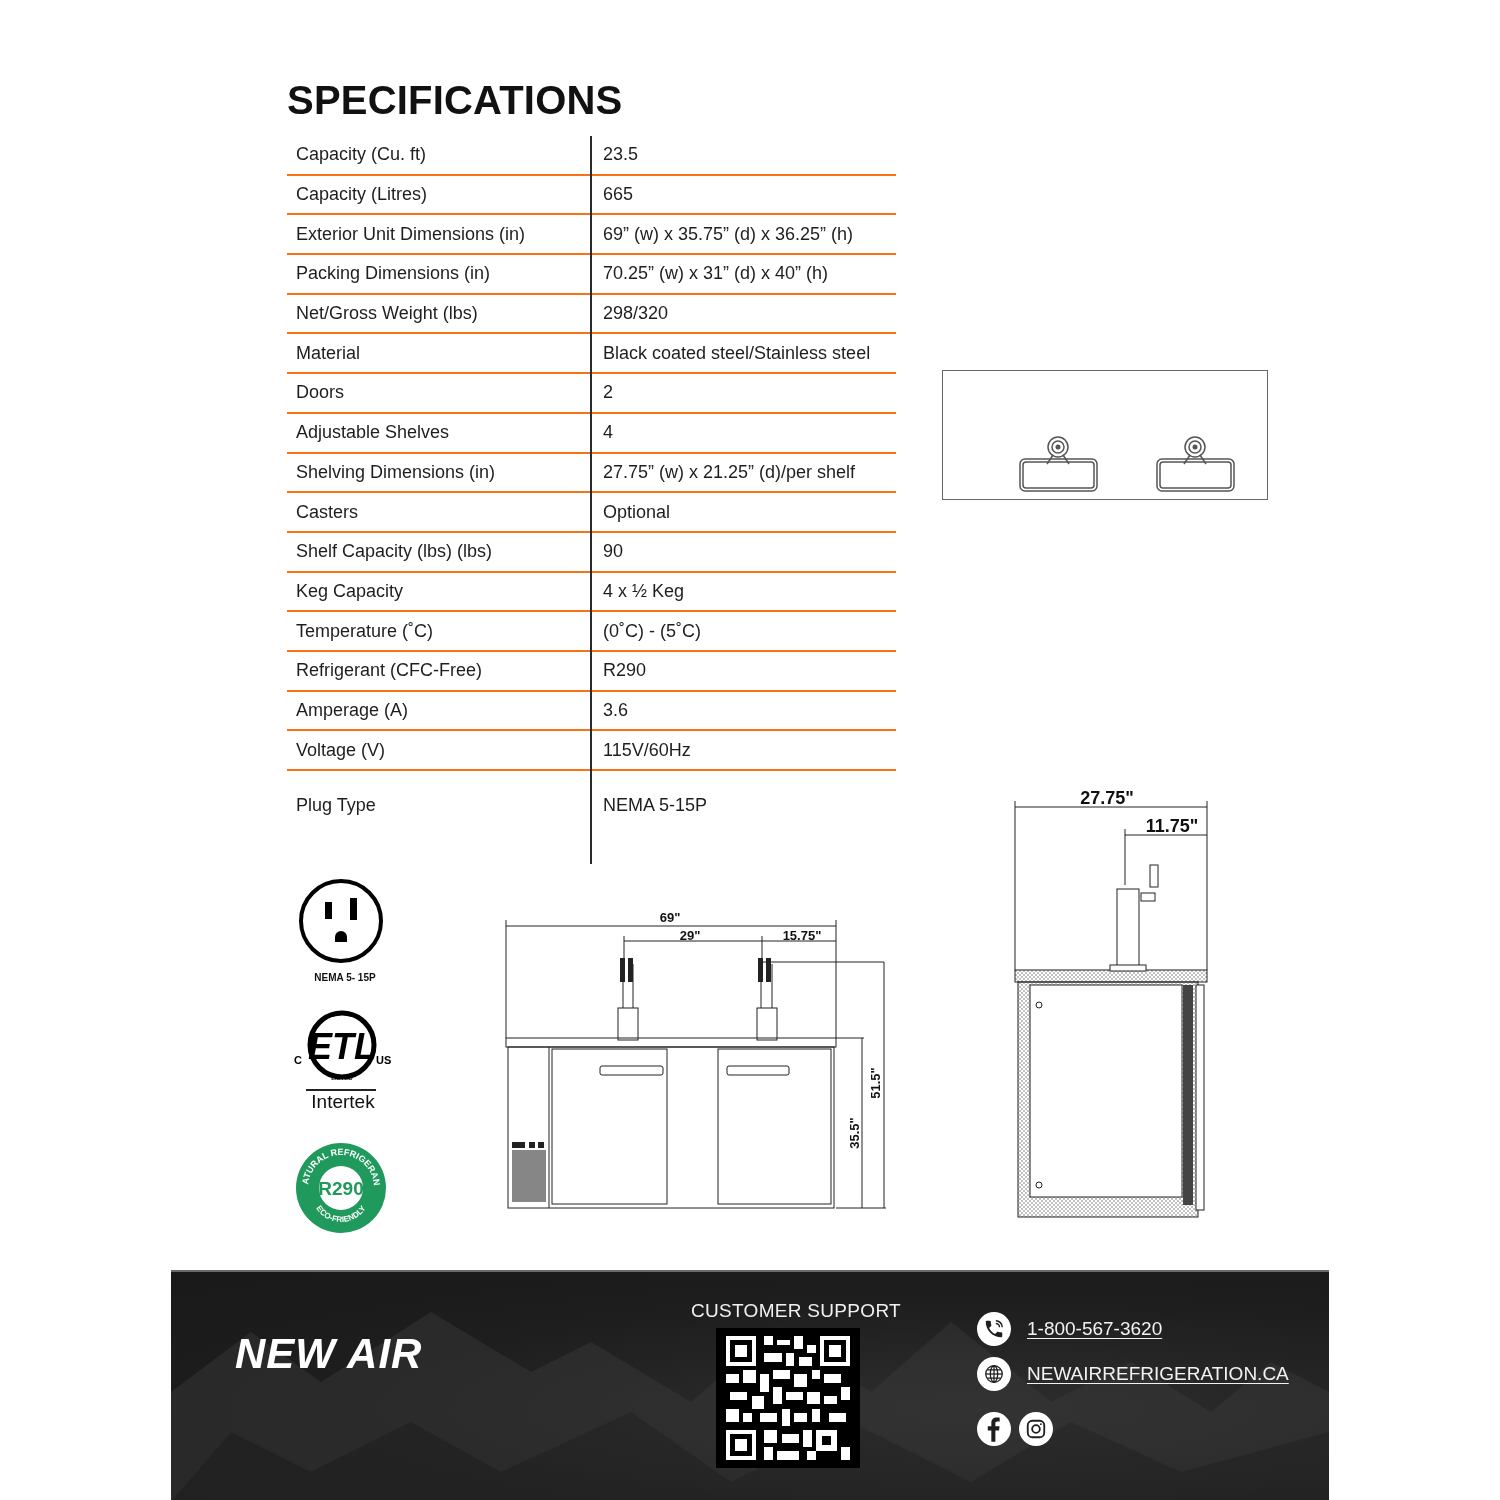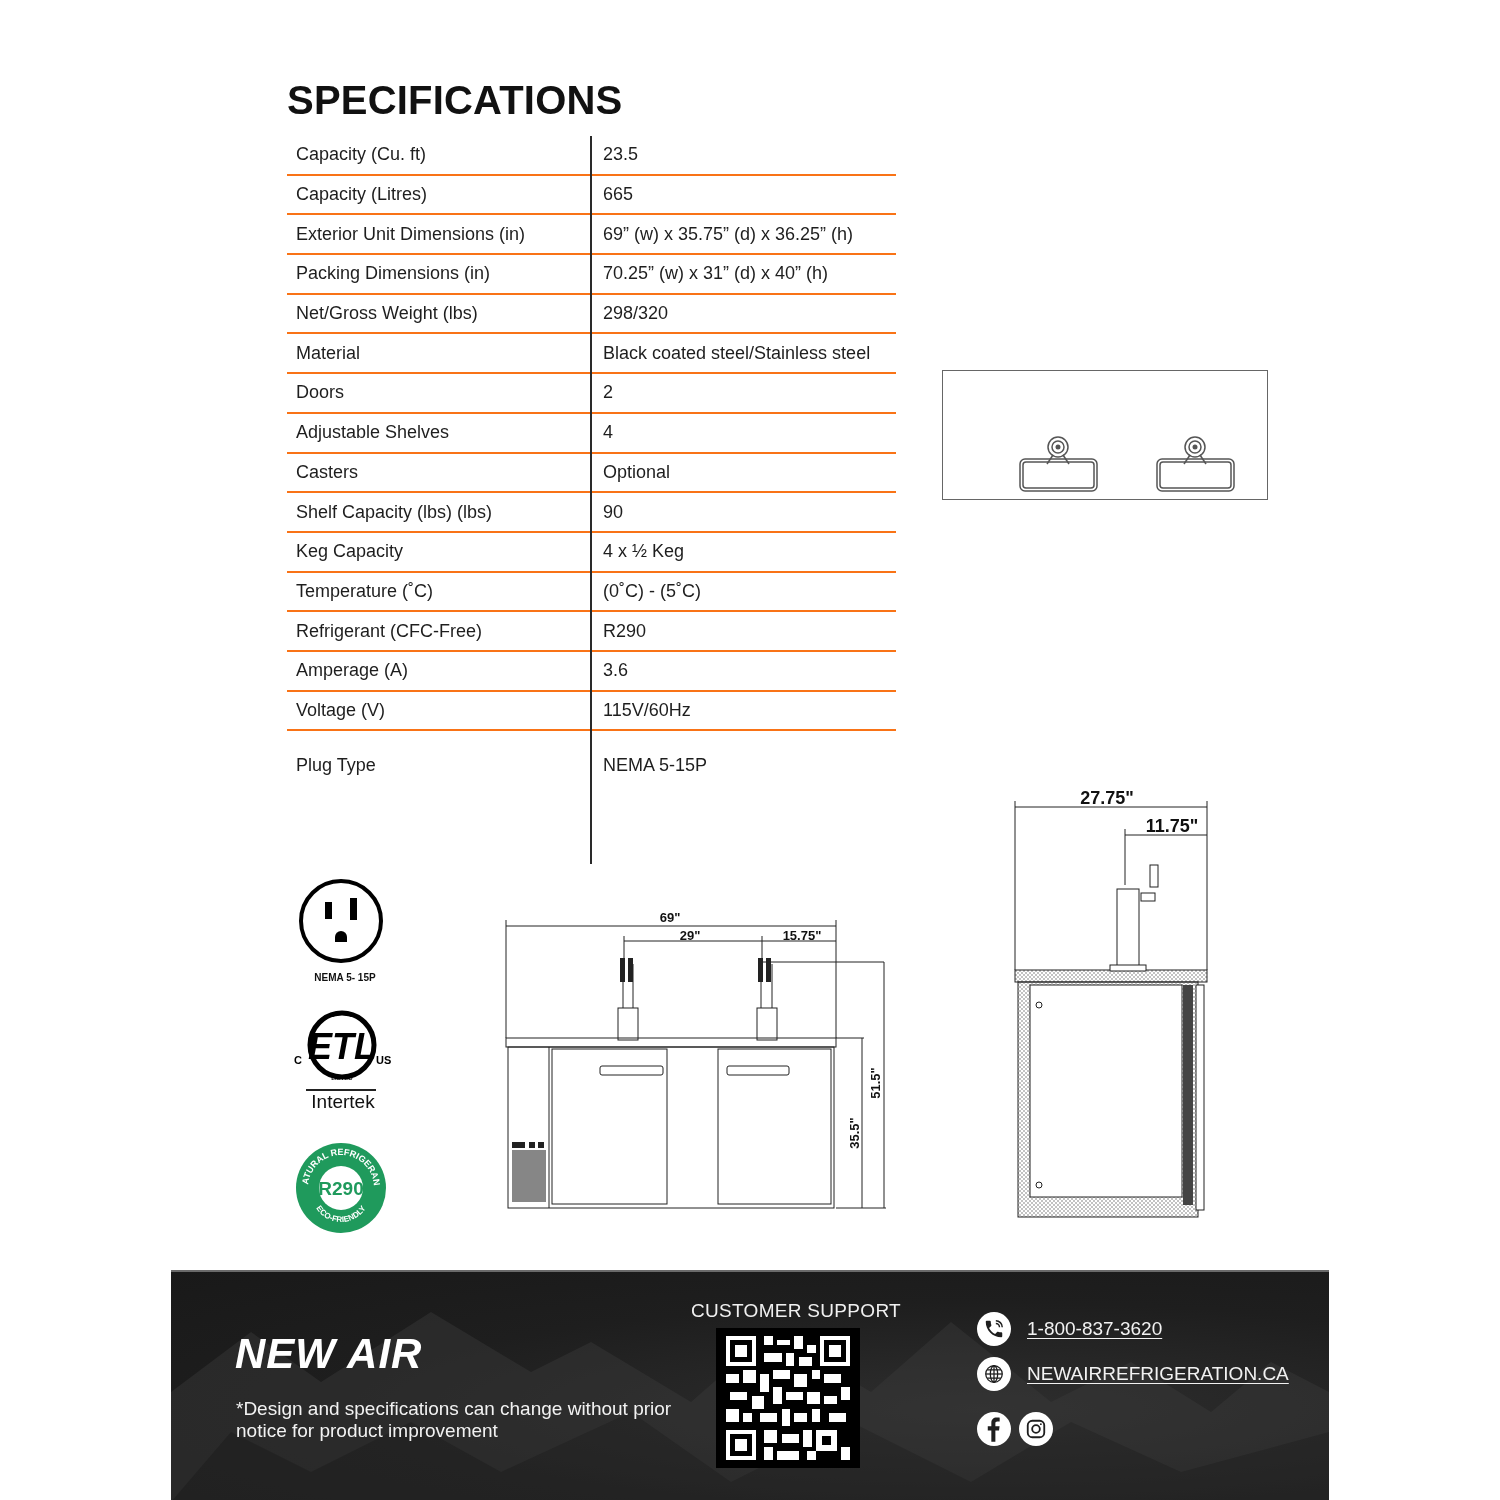--- a/index.html
+++ b/index.html
@@ -66,20 +66,24 @@
       <div class="spec-label">Material</div>
       <div class="spec-value">Black coated steel/Stainless steel</div>
     </div>
   <div class="spec-row">
       <div class="spec-label">Doors</div>
       <div class="spec-value">2</div>
     </div>
   <div class="spec-row">
       <div class="spec-label">Adjustable Shelves</div>
       <div class="spec-value">4</div>
+    </div>
+  <div class="spec-row">
+      <div class="spec-label">Shelving Dimensions (in)</div>
+      <div class="spec-value">27.75” (w) x 21.25” (d)/per shelf</div>
     </div>
   <div class="spec-row">
       <div class="spec-label">Casters</div>
       <div class="spec-value">Optional</div>
     </div>
   <div class="spec-row">
       <div class="spec-label">Shelf Capacity (lbs) (lbs)</div>
       <div class="spec-value">90</div>
     </div>
   <div class="spec-row">
@@ -247,21 +251,20 @@
 <div class="footer">
   <svg class="mountains" viewBox="0 0 1158 230" preserveAspectRatio="none">
     <path d="M0 230 L0 120 L80 60 L150 110 L260 40 L360 100 L420 70 L520 130 L600 60 L700 120 L780 50 L880 130 L960 90 L1040 140 L1100 90 L1158 120 L1158 230 Z" fill="#3a3a3a"></path>
     <path d="M0 230 L60 160 L140 200 L240 150 L330 200 L460 140 L560 210 L680 150 L800 210 L900 150 L1010 200 L1158 160 L1158 230 Z" fill="#2a2a2a"></path>
   </svg>
 
   <svg class="logo" width="290" height="40" viewBox="0 0 290 40">
     <text x="0" y="34" font-family="Liberation Sans, sans-serif" font-weight="bold" font-style="italic" font-size="42" fill="#fff" letter-spacing="1">NEW AIR</text>
   </svg>
 
-  <div class="disclaimer">*Design and specifications can change without prior notice for product improvement</div>
 
   <div class="support-title">CUSTOMER SUPPORT</div>
 
   <div class="qr">
     <svg width="128" height="124" viewBox="0 0 29 29" shape-rendering="crispEdges">
       <rect width="29" height="29" fill="#000"></rect>
       <g fill="#fff">
         <path d="M0 0h7v7h-7z M22 0h7v7h-7z M0 22h7v7h-7z"></path>
       </g>
       <g fill="#000">
@@ -281,21 +284,21 @@
     </svg>
   </div>
 
   <div class="contact" style="top:40px">
     <span class="circle">
       <svg width="22" height="22" viewBox="0 0 24 24">
           <path d="M6.6 10.8c1.4 2.8 3.8 5.1 6.6 6.6l2.2-2.2c.3-.3.7-.4 1-.2 1.1.4 2.3.6 3.6.6.6 0 1 .4 1 1V20c0 .6-.4 1-1 1C10.6 21 3 13.4 3 4c0-.6.4-1 1-1h3.5c.6 0 1 .4 1 1 0 1.3.2 2.5.6 3.6.1.3 0 .7-.2 1L6.6 10.8z" fill="#1e1e1e"></path>
           <path d="M14 3a7 7 0 0 1 7 7M14 6a4 4 0 0 1 4 4" stroke="#1e1e1e" stroke-width="1.6" fill="none"></path>
         </svg>
     </span>
-    <a>1-800-837-3620</a>
+    <a>1-800-567-3620</a>
   </div>
 
   <div class="contact" style="top:85px">
     <span class="circle">
       <svg width="22" height="22" viewBox="0 0 24 24" fill="none" stroke="#1e1e1e" stroke-width="1.4">
           <circle cx="12" cy="12" r="9"></circle>
           <ellipse cx="12" cy="12" rx="4" ry="9"></ellipse>
           <line x1="3" y1="12" x2="21" y2="12"></line>
           <line x1="4.5" y1="7.5" x2="19.5" y2="7.5"></line>
           <line x1="4.5" y1="16.5" x2="19.5" y2="16.5"></line>

